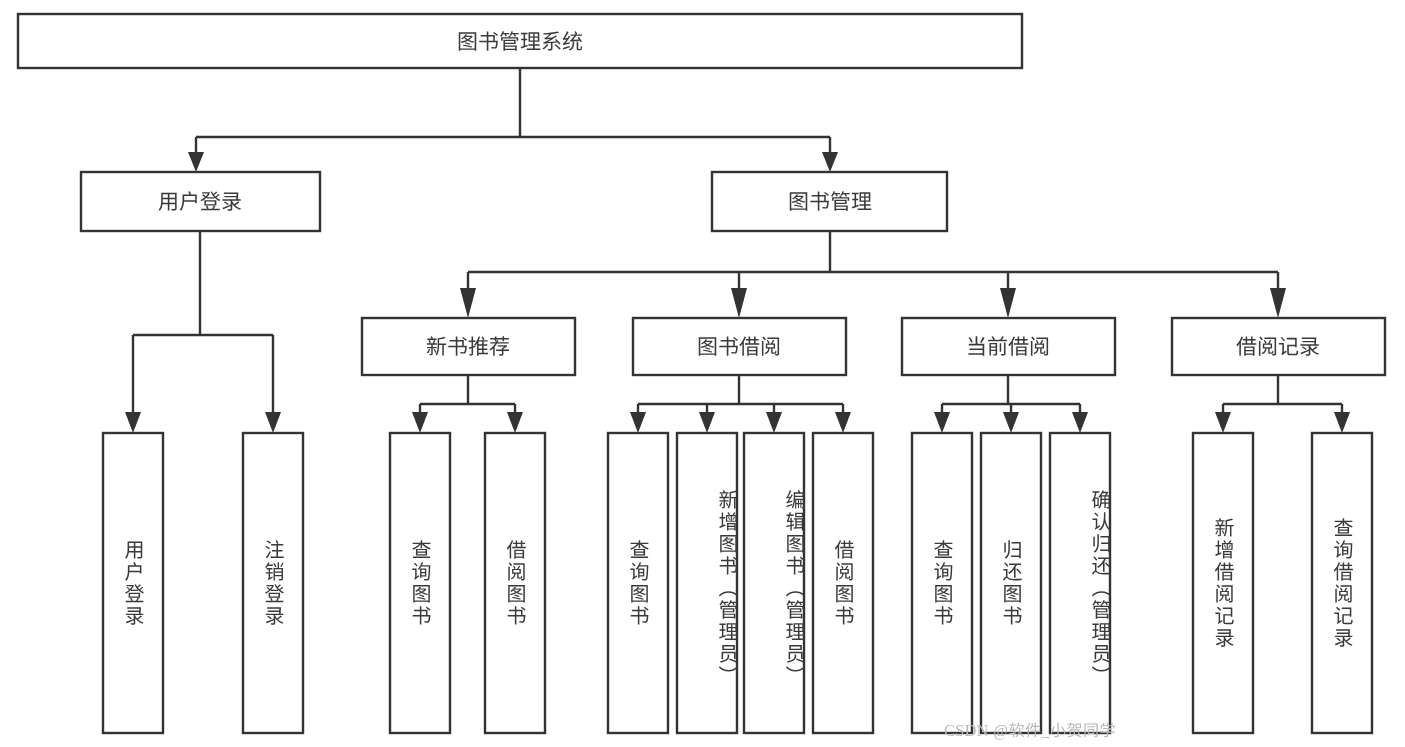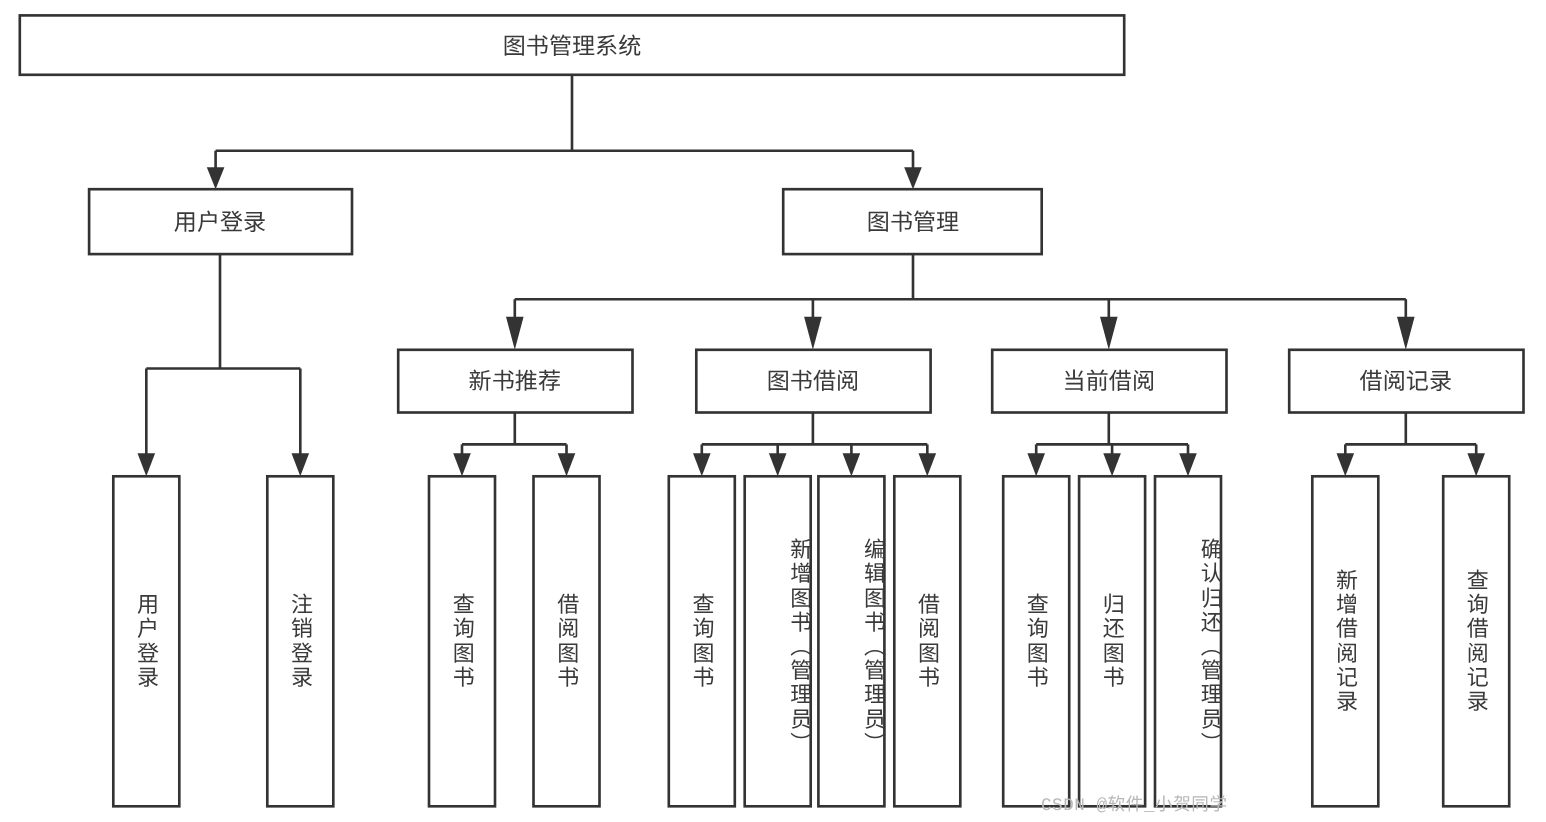--- a/index.html
+++ b/index.html
@@ -59,21 +59,21 @@
     font-size: 20px;
     color: #3a3a3a;
     line-height: 1;
     white-space: nowrap;
     pointer-events: none;
   }
   .watermark {
     position: absolute;
     right: 16px;
     bottom: 6px;
-    font-family: Liberation Mono, monospace;
+    font-family: Liberation Serif, serif;
     font-size: 16px;
     color: #b8b8b8;
     letter-spacing: 0.5px;
     white-space: nowrap;
   }
 </style>
 </head>
 <body>
 
 <div id="diagram-root">

